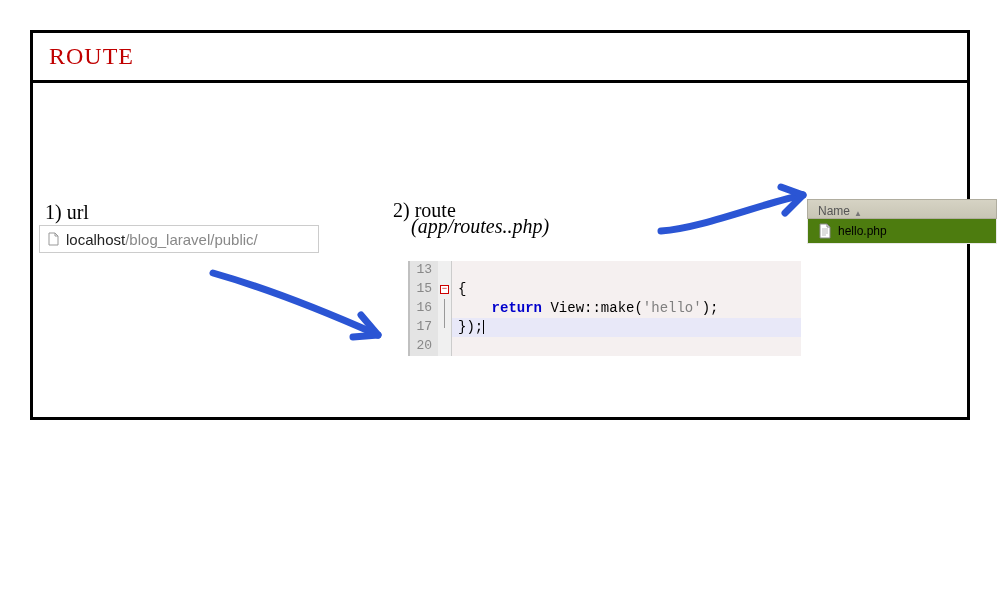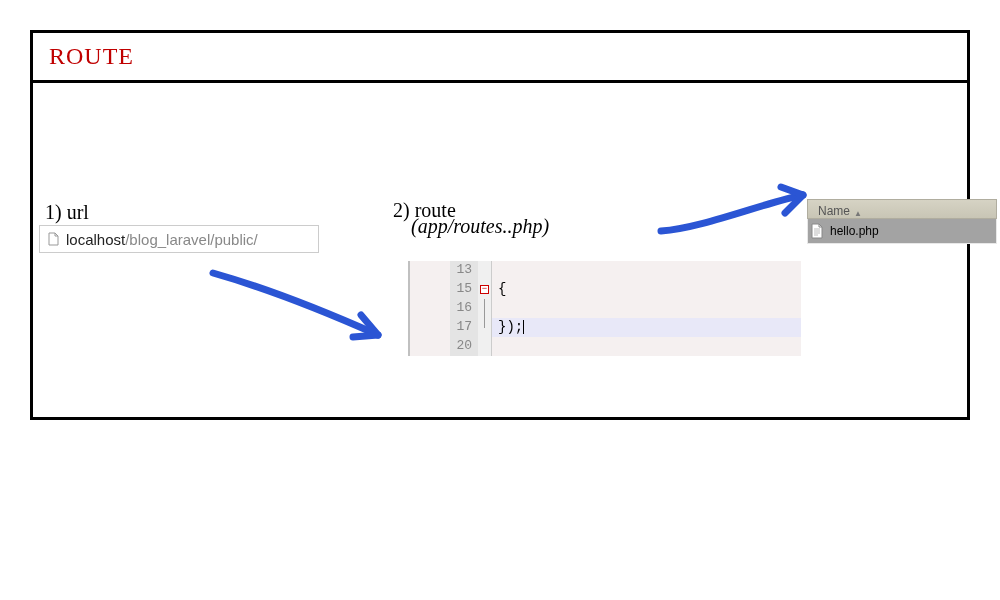--- a/index.html
+++ b/index.html
@@ -68,21 +68,20 @@
     .code-box {
       position: absolute;
       left: 375px;
       top: 178px;
       width: 393px;
       background: #f5f0f0;
       font-family: 'Courier New', Consolas, monospace;
       font-size: 14px;
       line-height: 1.4;
       border-left: 2px solid #c0c0c0;
-      padding-left: 40px;
     }
     .code-row { display: flex; align-items: center; height: 19px; }
     .code-row.hl { background: #e8e8f8; }
     .line-num {
       width: 28px;
       text-align: right;
       padding-right: 6px;
       background: #e4e4e4;
       color: #888;
       user-select: none;
@@ -148,22 +147,22 @@
       color: #555;
     }
     .file-header .sort-arrow {
       margin-left: 4px;
       font-size: 8px;
       color: #777;
     }
     .file-row {
       display: flex;
       align-items: center;
-      padding: 4px 2px;
-      background: #a3a3a3;
+      padding: 4px 10px;
+      background: #4d7c0f;
       border: 1px solid #e8e8e8;
       border-top: none;
     }
     .file-row .file-icon {
       width: 14px;
       height: 16px;
       margin-right: 6px;
       display: inline-flex;
     }
     
@@ -207,20 +206,21 @@
           <div class="fold-col">
               <span class="fold-icon">−</span>
             </div>
           <div class="code-text">{</div>
         </div>
         <div class="code-row">
           <div class="line-num">16</div>
           <div class="fold-col">
               <span class="fold-line"></span>
             </div>
+          <div class="code-text"><span>    </span><span class="kw-keyword">return</span><span> View::make(</span><span class="kw-str">'hello'</span><span>);</span></div>
         </div>
         <div class="code-row hl">
           <div class="line-num">17</div>
           <div class="fold-col">
               <span class="fold-line" style="height:50%;align-self:flex-start"></span>
             </div>
           <div class="code-text"><span>});</span><span class="cursor"></span></div>
         </div>
         <div class="code-row">
           <div class="line-num">20</div>

